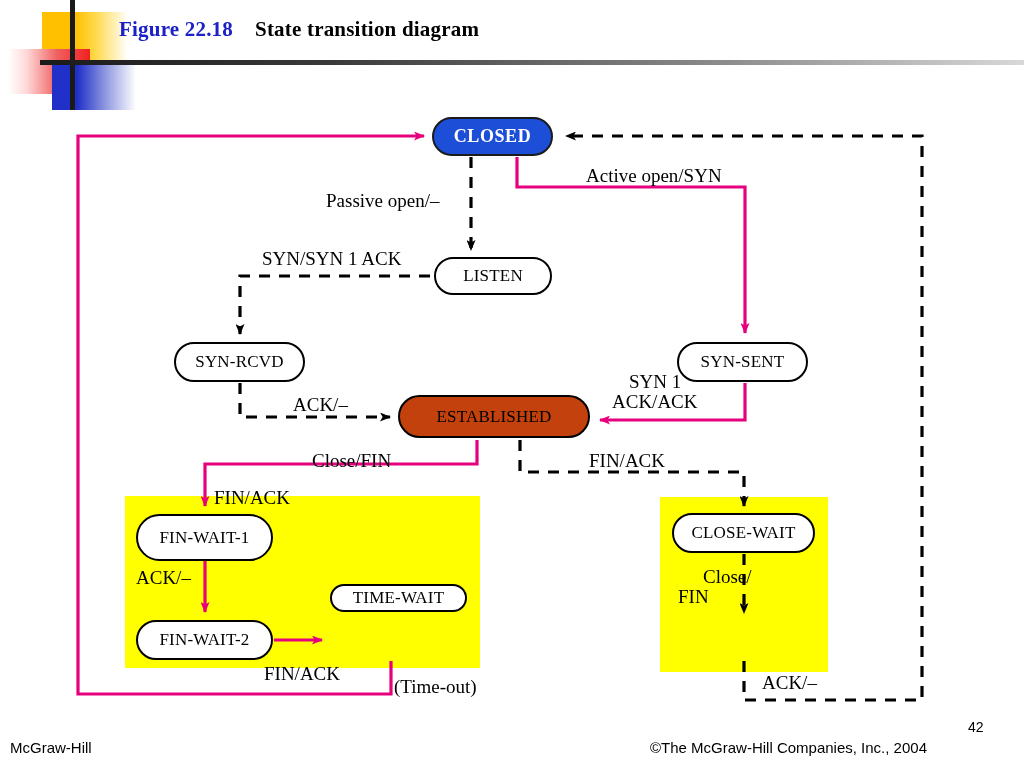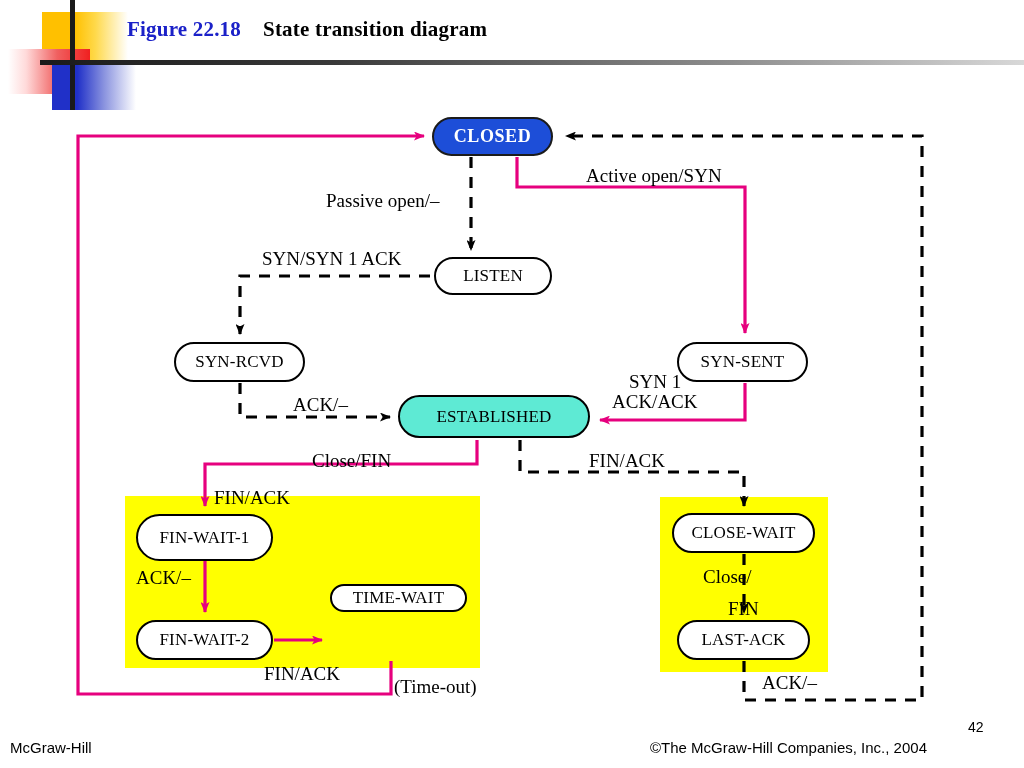--- a/index.html
+++ b/index.html
@@ -40,21 +40,20 @@
   .deco-hline {
     position: absolute; left: 40px; top: 60px; height: 5px; width: 984px;
     background: linear-gradient(to right, #1a1a1a 0%, #3a3a3a 30%, #8d8d8d 70%, #d8d8d8 100%);
   }
 
   
   #title {
     position: absolute; left: 119px; top: 17px;
     font-size: 21px; font-weight: bold; white-space: nowrap;
     letter-spacing: .2px;
-    margin-left: 8px;
   }
   #title .fig { color: #1B21C8; }
   #title .sub { color: #000000; margin-left: 22px; }
 
   
   #canvas { position: absolute; left: 0; top: 0; width: 1024px; height: 768px; }
   #edges { position: absolute; left: 0; top: 0; }
 
   
   .hl {
@@ -78,21 +77,21 @@
   .node.closed {
     background: #1d4ed8;
     border-color: #1b1b1b;
     color: #ffffff;
     font-weight: bold;
     border-radius: 22px;
     font-size: 18px;
     letter-spacing: .6px;
   }
   .node.established {
-    background: #5eead4;
+    background: #c2410c;
     border-color: #000000;
     justify-content: center;
   }
 
   
   .lbl {
     position: absolute;
     font-size: 19px;
     color: #000000;
     white-space: nowrap;
@@ -200,38 +199,35 @@
     </div>
 
     <div class="node" style="left:330px; top:584px; width:137px; height:28px;">
       <span>TIME-WAIT</span>
     </div>
 
     <div class="node" style="left:672px; top:513px; width:143px; height:40px;">
       <span>CLOSE-WAIT</span>
     </div>
 
-    <div class="node" style="left:677px; top:620px; width:133px; height:40px;">
-      <span>LAST-ACK</span>
-    </div>
 
     <div class="lbl" style="left:326px; top:190px;">Passive open/–</div>
     <div class="lbl" style="left:586px; top:165px;">Active open/SYN</div>
     <div class="lbl" style="left:262px; top:248px;">SYN/SYN 1 ACK</div>
     <div class="lbl" style="left:293px; top:394px;">ACK/–</div>
     <div class="lbl" style="left:629px; top:371px;">SYN 1</div>
     <div class="lbl" style="left:612px; top:391px;">ACK/ACK</div>
     <div class="lbl" style="left:312px; top:450px;">Close/FIN</div>
     <div class="lbl" style="left:589px; top:450px;">FIN/ACK</div>
     <div class="lbl" style="left:214px; top:487px;">FIN/ACK</div>
     <div class="lbl" style="left:136px; top:567px;">ACK/–</div>
     <div class="lbl" style="left:264px; top:663px;">FIN/ACK</div>
     <div class="lbl" style="left:394px; top:676px;">(Time-out)</div>
     <div class="lbl" style="left:679px; top:566px;margin-left:24px;">Close/</div>
-    <div class="lbl" style="left:728px; top:586px;margin-top:12px;">FIN</div>
+    <div class="lbl" style="left:678px; top:586px;">FIN</div>
     <div class="lbl" style="left:762px; top:672px;">ACK/–</div>
   </div>
 
   <div class="footer-txt" id="foot-left">McGraw-Hill</div>
   <div class="footer-txt" id="foot-right">©The McGraw-Hill Companies, Inc., 2004</div>
   <div class="footer-txt" id="foot-page">42</div>
 
 </div>
 
 </body></html>

